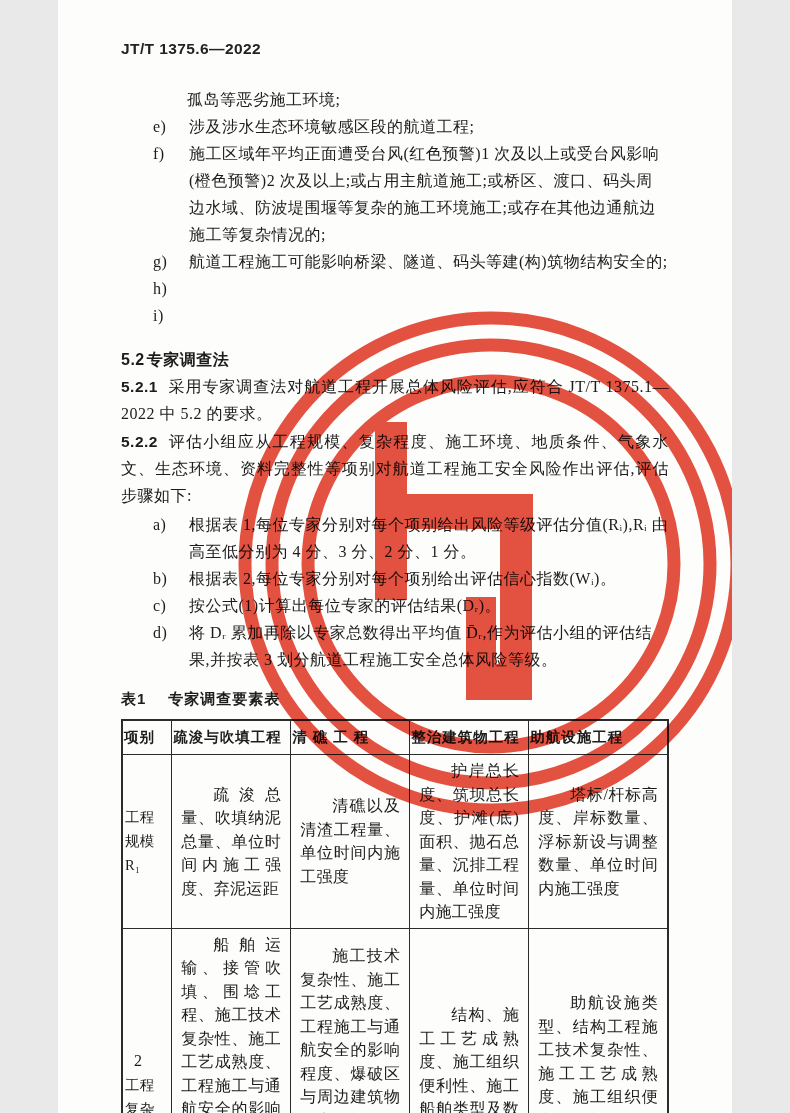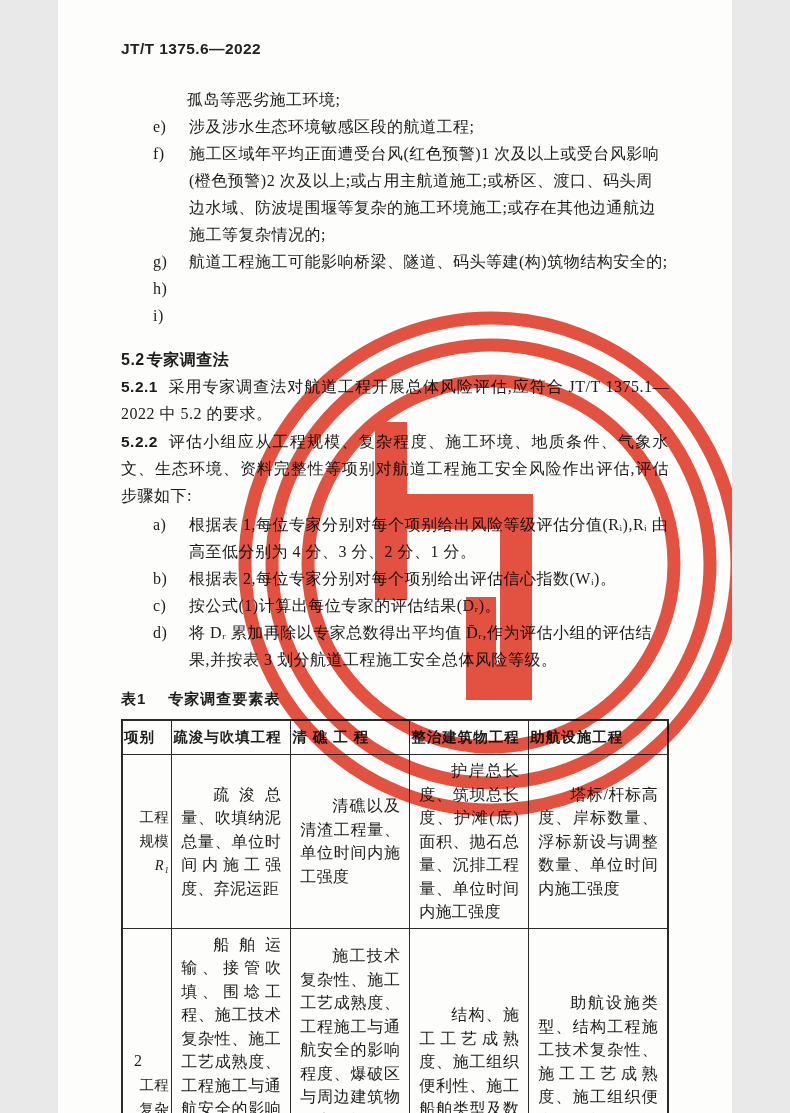--- a/index.html
+++ b/index.html
@@ -53,24 +53,24 @@
     font-family:"Liberation Sans","DejaVu Sans",sans-serif;
     font-weight:600;font-size:14.5px;letter-spacing:1px;
     text-align:left;vertical-align:middle;
   }
   .t1 td{
     font-size:16px;line-height:23.5px;letter-spacing:.3px;
     padding:4px 9px;vertical-align:middle;
     text-align:justify;text-indent:2em;
   }
   .t1 td.rowhead{
-    text-align:right;text-indent:0;padding:4px 2px;
+    text-align:left;text-indent:0;padding:4px 2px;
     font-size:14.5px;line-height:24px;
   }
-  .t1 .sym{font-style:italic;font-family:"Liberation Serif","DejaVu Serif",serif;}
+  .t1 .sym{font-family:"Liberation Serif","DejaVu Serif",serif;}
   .r1 td{height:88px;}
   .r2 td{height:189px;}
   .page-num{position:absolute;left:76px;top:1052px;font-size:16px;}
   .stamp{
     position:absolute;left:180px;top:311px;width:506px;height:506px;
     mix-blend-mode:multiply;opacity:.88;pointer-events:none;z-index:5;
   }
 </style>
 </head>
 <body>

